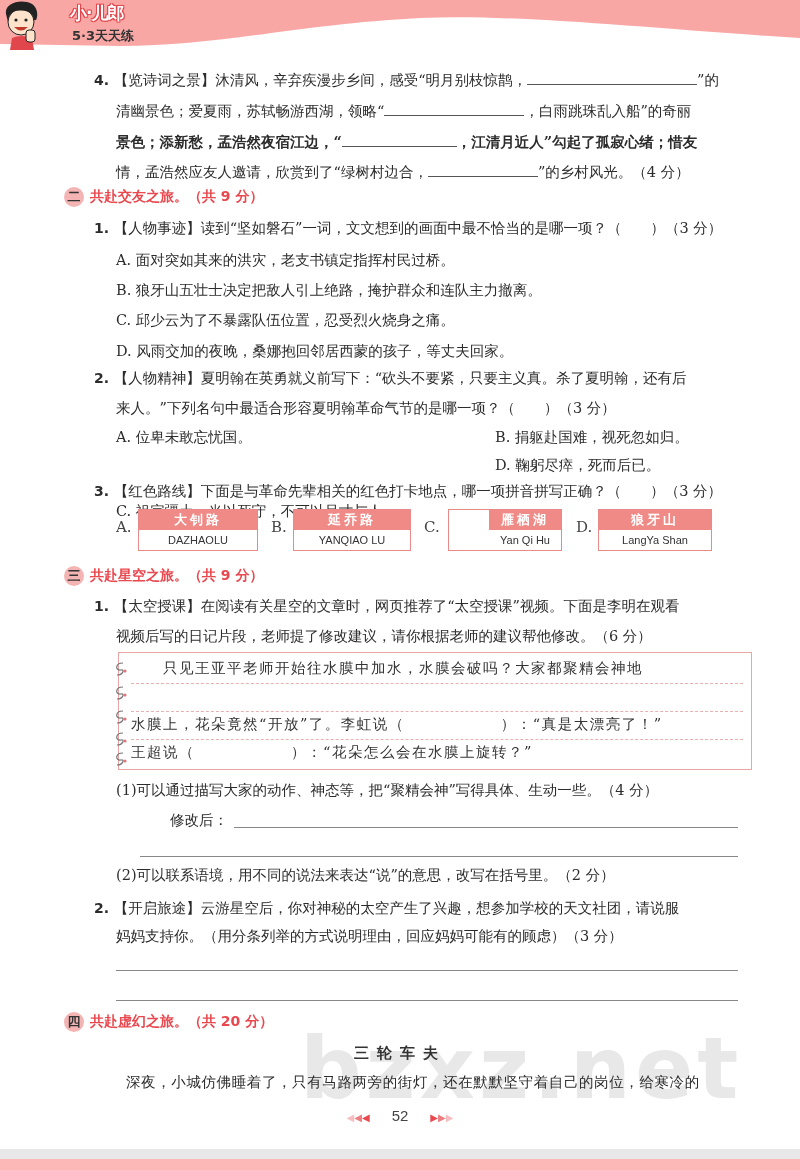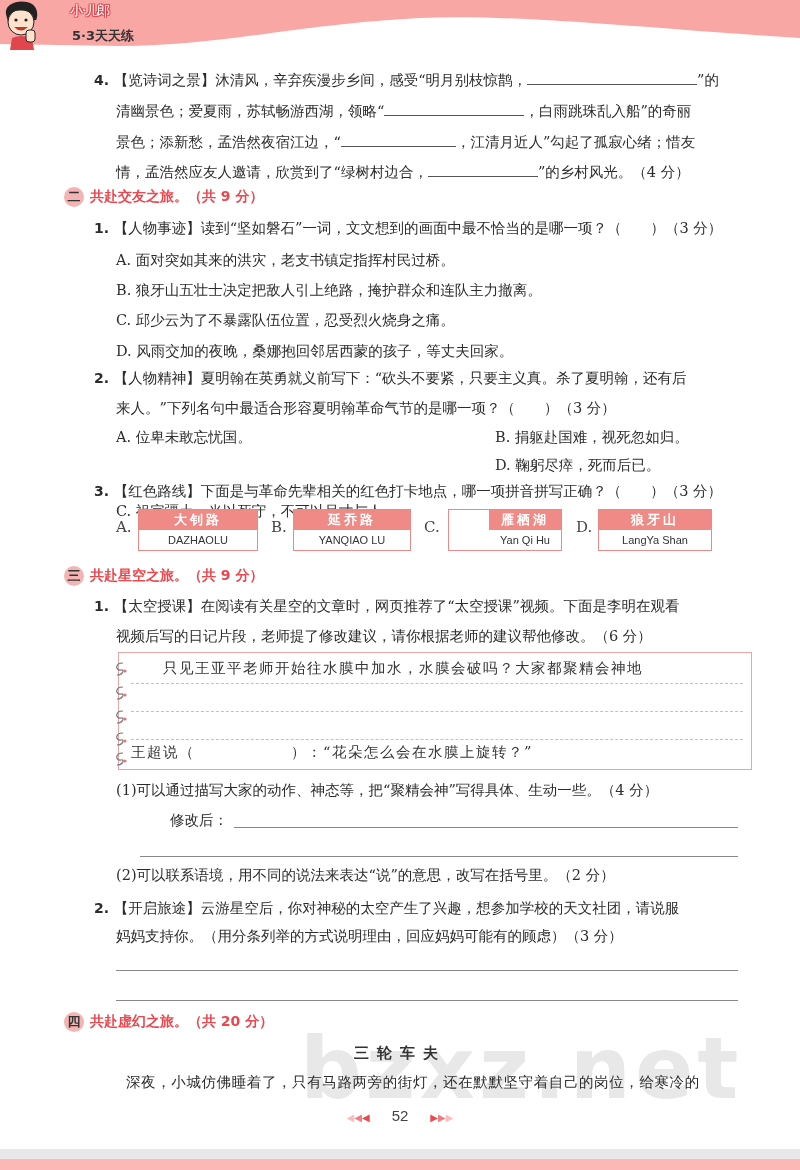--- a/index.html
+++ b/index.html
@@ -2,21 +2,21 @@
 <html><head>
 <meta charset="utf-8">
 <style>
   * { box-sizing: border-box; margin: 0; padding: 0; }
   html, body { width: 800px; height: 1170px; background: #ffffff; overflow: hidden; }
   body { position: relative; font-family: "DejaVu Serif", "Liberation Serif", serif; color: #333; }
 
   .header-band { position: absolute; left: 0; top: 0; width: 800px; height: 60px; }
   .header-band svg { position: absolute; left: 0; top: 0; }
   .logo { position: absolute; left: 70px; top: 2px; width: 90px; height: 48px; }
-  .logo-title { position: absolute; left: 0; top: 0; font-family: "DejaVu Sans", sans-serif; font-weight: normal; font-size: 13px; color: #fff; letter-spacing: -1px; text-shadow: 0 0 2px #e2464d, 1px 1px 0 #e2464d, -1px -1px 0 #e2464d, 1px -1px 0 #e2464d, -1px 1px 0 #e2464d; }
+  .logo-title { position: absolute; left: 0; top: 0; font-family: "DejaVu Sans", sans-serif; font-weight: bold; font-size: 17px; color: #fff; letter-spacing: -1px; text-shadow: 0 0 2px #e2464d, 1px 1px 0 #e2464d, -1px -1px 0 #e2464d, 1px -1px 0 #e2464d, -1px 1px 0 #e2464d; }
   .logo-sub { position: absolute; left: 2px; top: 25px; font-family: "DejaVu Sans", sans-serif; font-weight: bold; font-size: 13px; color: #333; white-space: nowrap; }
   .mascot { position: absolute; left: 148px; top: 0px; width: 42px; height: 50px; }
 
   .content { position: absolute; left: 0; top: 0; width: 800px; }
   .line { position: absolute; font-size: 14.5px; line-height: 20px; white-space: nowrap; color: #2c2c2c; }
   .qnum { font-family: "DejaVu Sans", sans-serif; font-weight: bold; font-size: 14px; }
   .blank { display: inline-block; border-bottom: 1px solid #555; height: 14px; vertical-align: baseline; }
 
   .section-head { position: absolute; left: 64px; height: 22px; display: flex; align-items: center; font-family: "DejaVu Sans", sans-serif; font-weight: bold; font-size: 14px; color: #e8484e; white-space: nowrap; }
   .section-badge { width: 20px; height: 20px; border-radius: 50%; background: #f4b4b4; color: #333; font-size: 13px; display: inline-flex; align-items: center; justify-content: center; margin-right: 6px; font-family: "DejaVu Sans", sans-serif; font-weight: bold; }
@@ -70,21 +70,21 @@
 
 <div class="content">
 
   <div class="line" style="left:94px; top:70px;">
     <span class="qnum">4.</span>
     <span>【览诗词之景】沐清风，辛弃疾漫步乡间，感受“明月别枝惊鹊，</span><span class="blank" style="width:170px;"></span><span>”的</span>
   </div>
   <div class="line" style="left:116px; top:101px;">
     <span>清幽景色；爱夏雨，苏轼畅游西湖，领略“</span><span class="blank" style="width:140px;"></span><span>，白雨跳珠乱入船”的奇丽</span>
   </div>
-  <div class="line" style="left:116px; top:132px;">
+  <div class="line" style="left:116px; top:132px;font-weight:bold;">
     <span>景色；添新愁，孟浩然夜宿江边，“</span><span class="blank" style="width:115px;"></span><span>，江清月近人”勾起了孤寂心绪；惜友</span>
   </div>
   <div class="line" style="left:116px; top:162px;">
     <span>情，孟浩然应友人邀请，欣赏到了“绿树村边合，</span><span class="blank" style="width:110px;"></span><span>”的乡村风光。（4 分）</span>
   </div>
 
   <div class="section-head" style="top:186px;">
     <span class="section-badge">二</span>
     <span>共赴交友之旅。（共 9 分）</span>
   </div>
@@ -173,20 +173,21 @@
         <circle cx="12" cy="10" r="1.6" fill="#e2767a"></circle>
       </svg>
     <svg class="spiral" style="top:98px;" viewBox="0 0 14 16">
         <path d="M10,2 C2,2 2,10 8,9 C12,8 10,14 4,14" fill="none" stroke="#777" stroke-width="1.2"></path>
         <circle cx="12" cy="10" r="1.6" fill="#e2767a"></circle>
       </svg>
 
     <div class="diary-line" style="top:6px;">　　只见王亚平老师开始往水膜中加水，水膜会破吗？大家都聚精会神地</div>
     <div class="dotted" style="top:30px;"></div>
     <div class="dotted" style="top:58px;"></div>
+    <div class="diary-line" style="top:62px;">水膜上，花朵竟然“开放”了。李虹说（　　　　　　）：“真是太漂亮了！”</div>
     <div class="dotted" style="top:86px;"></div>
     <div class="diary-line" style="top:90px;">王超说（　　　　　　）：“花朵怎么会在水膜上旋转？”</div>
   </div>
 
   <div class="line" style="left:116px; top:780px;">(1)可以通过描写大家的动作、神态等，把“聚精会神”写得具体、生动一些。（4 分）</div>
   <div class="line" style="left:170px; top:810px;">修改后：</div>
   <div class="answer-line" style="left:234px; top:827px; width:504px;"></div>
   <div class="answer-line" style="left:140px; top:856px; width:598px;"></div>
   <div class="line" style="left:116px; top:865px;">(2)可以联系语境，用不同的说法来表达“说”的意思，改写在括号里。（2 分）</div>
 

